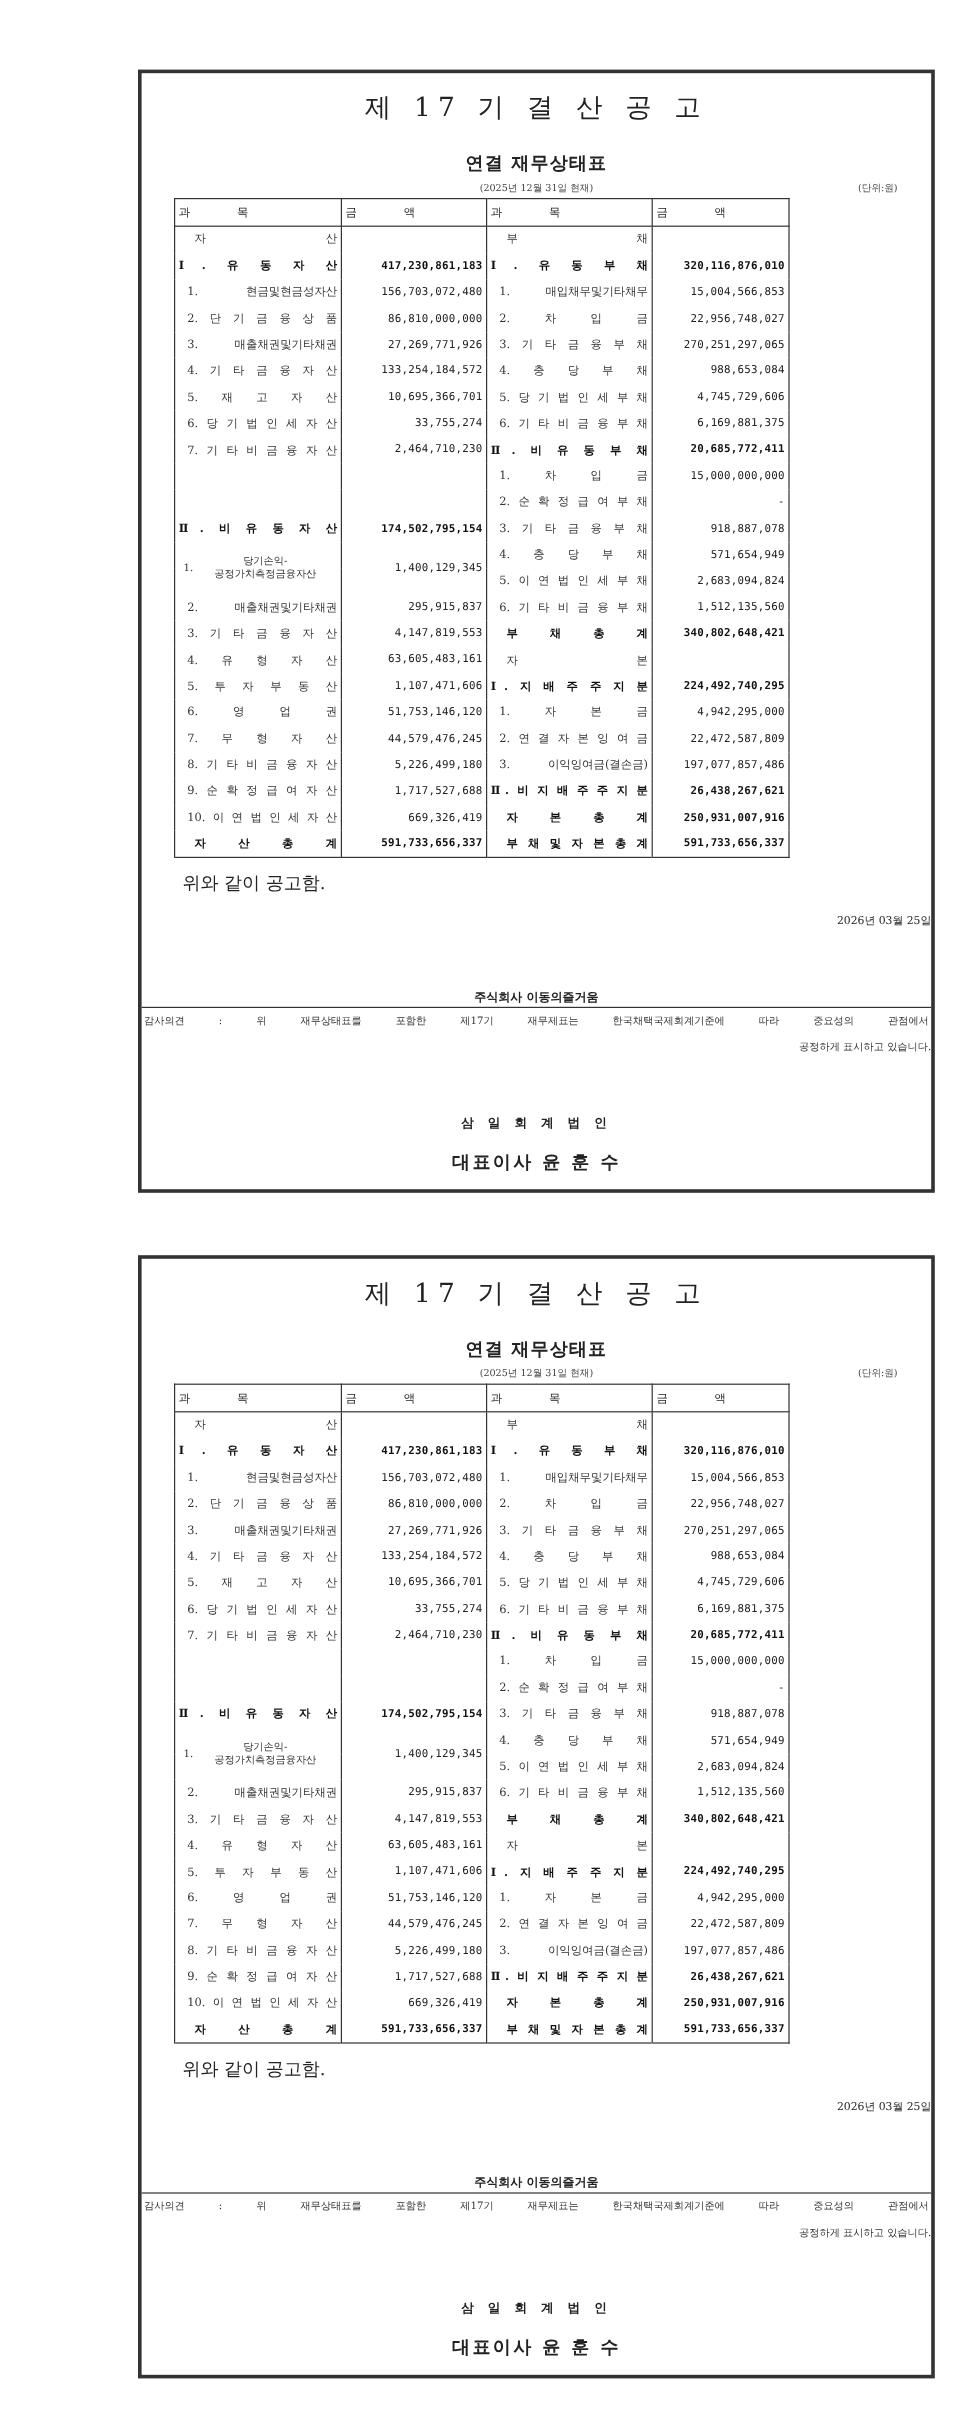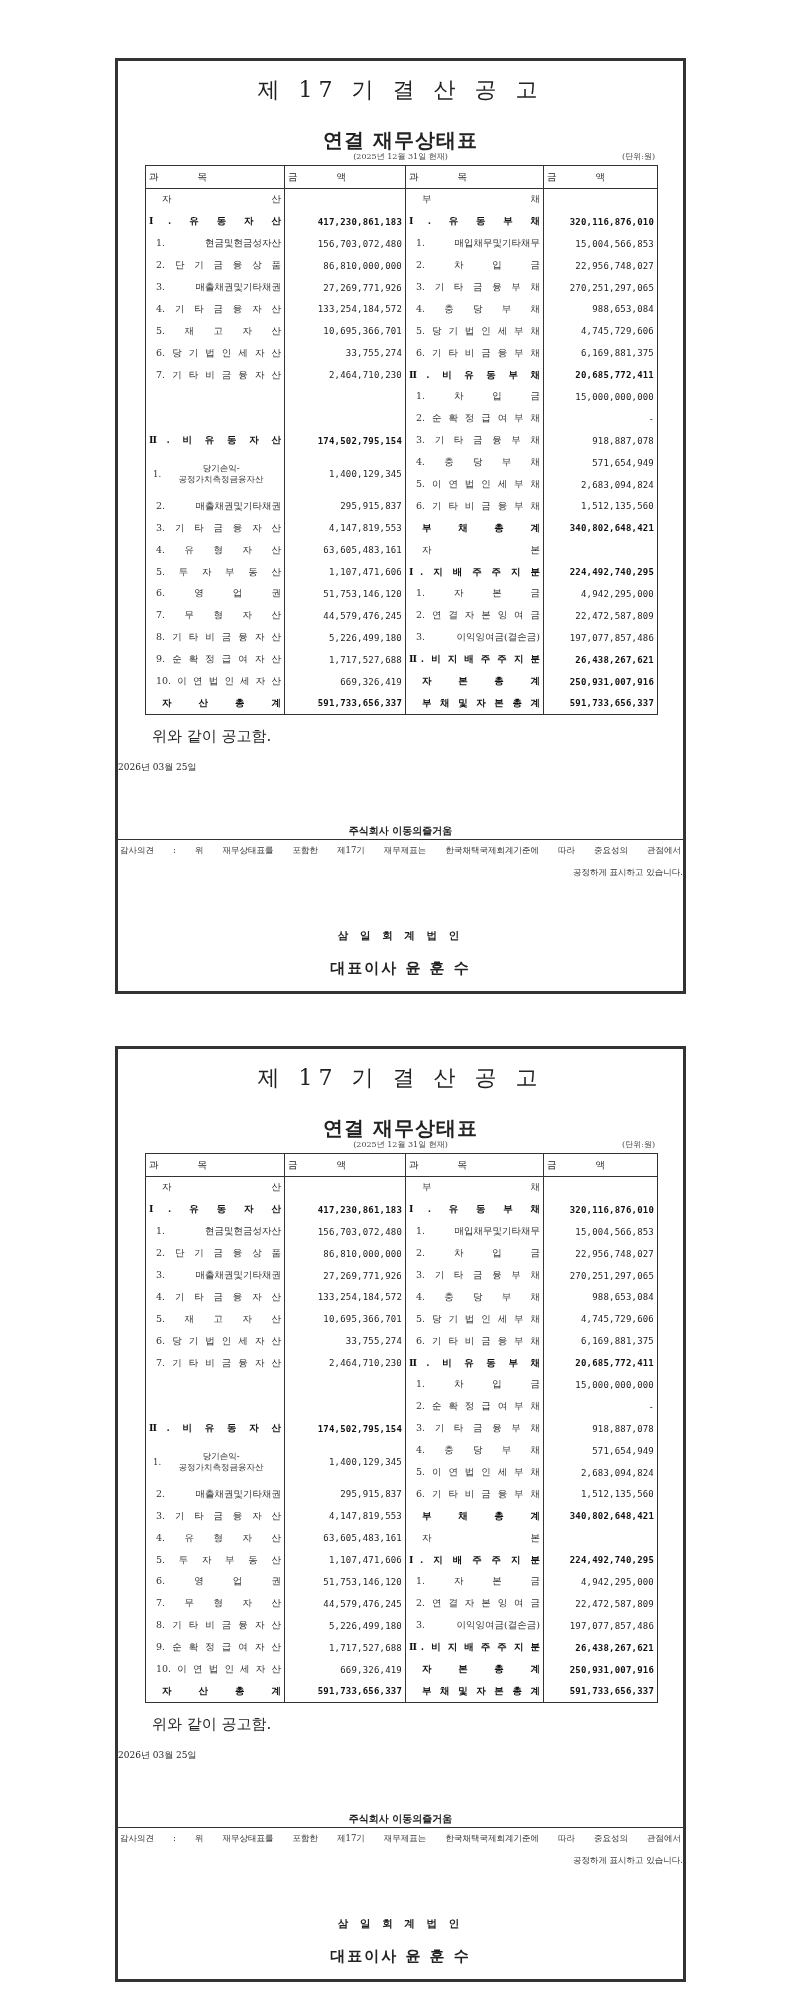--- a/index.html
+++ b/index.html
@@ -1,43 +1,43 @@
 <!DOCTYPE html>
 <html><head>
   <meta charset="utf-8">
   <style>
     html, body { margin: 0; padding: 0; background: #ffffff; }
     body { width: 800px; height: 2010px; position: relative; overflow: hidden;
            font-family: "DejaVu Serif", "Liberation Serif", serif; color: #222; }
-    .notice { position: absolute; left: 115px; width: 571px; border: 3px solid #333;
+    .notice { position: absolute; left: 115px; width: 664px; border: 3px solid #333;
               box-sizing: border-box; background: #fff; }
     .notice.n1 { top: 58px; height: 936px; }
     .notice.n2 { top: 1046px; height: 936px; }
     .title { position: absolute; top: 14px; left: 0; right: 0; text-align: center;
              font-size: 22px; letter-spacing: 6px; color: #222; }
     .subtitle { position: absolute; top: 66px; left: 0; right: 0; text-align: center;
-                font-size: 20px; font-weight: bold; letter-spacing: 1px; }
+                font-size: 15px; font-weight: bold; letter-spacing: 1px; }
     .asof { position: absolute; top: 90px; left: 0; right: 0; text-align: center; font-size: 8px; color: #444; }
     .unit { position: absolute; top: 90px; right: 28px; font-size: 8px; color: #444; }
     table.bs { position: absolute; top: 104px; left: 27px; width: 512px; border-collapse: collapse;
                font-size: 9.5px; table-layout: fixed; }
     table.bs th, table.bs td { padding: 0 3px; height: 21.9px; white-space: nowrap; }
     table.bs thead th { border: 1px solid #333; font-weight: normal; height: 22px; letter-spacing: 18px; text-align: left; }
     table.bs col.c1 { width: 139px; } table.bs col.c2 { width: 121px; }
     table.bs col.c3 { width: 138px; } table.bs col.c4 { width: 114px; }
     table.bs tbody { border: 1px solid #333; }
     table.bs td.acct { border-left: 1px solid #333; text-align: justify; text-align-last: justify; color: #333; }
     table.bs td.amt { text-align: right; border-left: 1px solid #333; font-family: "DejaVu Sans Mono", "Liberation Mono", monospace; font-size: 9px; letter-spacing: 0.2px; }
     table.bs td.b { font-weight: bold; color: #111; }
     .ind1 { padding-left: 10px !important; }
     .ind2 { padding-left: 16px !important; }
     .multi { text-align: center !important; text-align-last: center !important; line-height: 11px; font-size: 8.5px; }
     .multi .num { float: left; margin-left: 4px; margin-top: 6px; }
     .decl { position: absolute; top: 666px; left: 34px; font-size: 15px; }
-    .date { position: absolute; top: 700px; left: 0; right: 0; text-align: left; font-size: 9px; }
+    .date { position: absolute; top: 700px; left: 0; right: 0; text-align: right; font-size: 9px; }
     .company { position: absolute; top: 763px; left: 0; right: 0; text-align: center; font-size: 10px; font-weight: bold; }
     .sep { position: absolute; top: 778px; left: 0; right: 0; border-top: 1px solid #333; }
     .audit { position: absolute; top: 784px; left: 2px; right: 2px; font-size: 8.5px; text-align: justify; text-align-last: justify; color: #333; }
     .audit2 { position: absolute; top: 806px; left: 0; right: 0; text-align: right; font-size: 8.5px; color: #333; }
     .firm { position: absolute; top: 868px; left: 0; right: 0; text-align: center; font-size: 10.5px; font-weight: bold; letter-spacing: 4px; }
     .ceo { position: absolute; top: 898px; left: 0; right: 0; text-align: center; font-size: 15px; font-weight: bold; letter-spacing: 2px; }
   </style>
 </head>
 <body>
 

